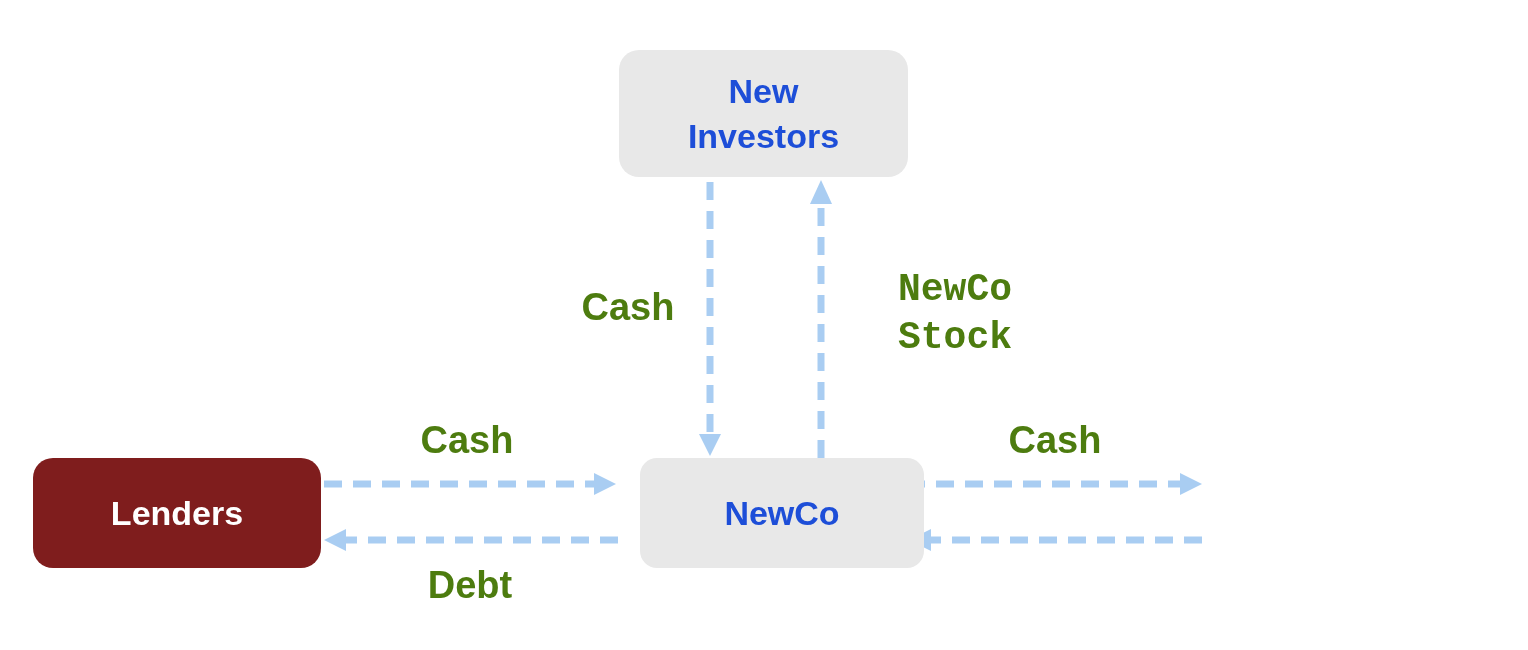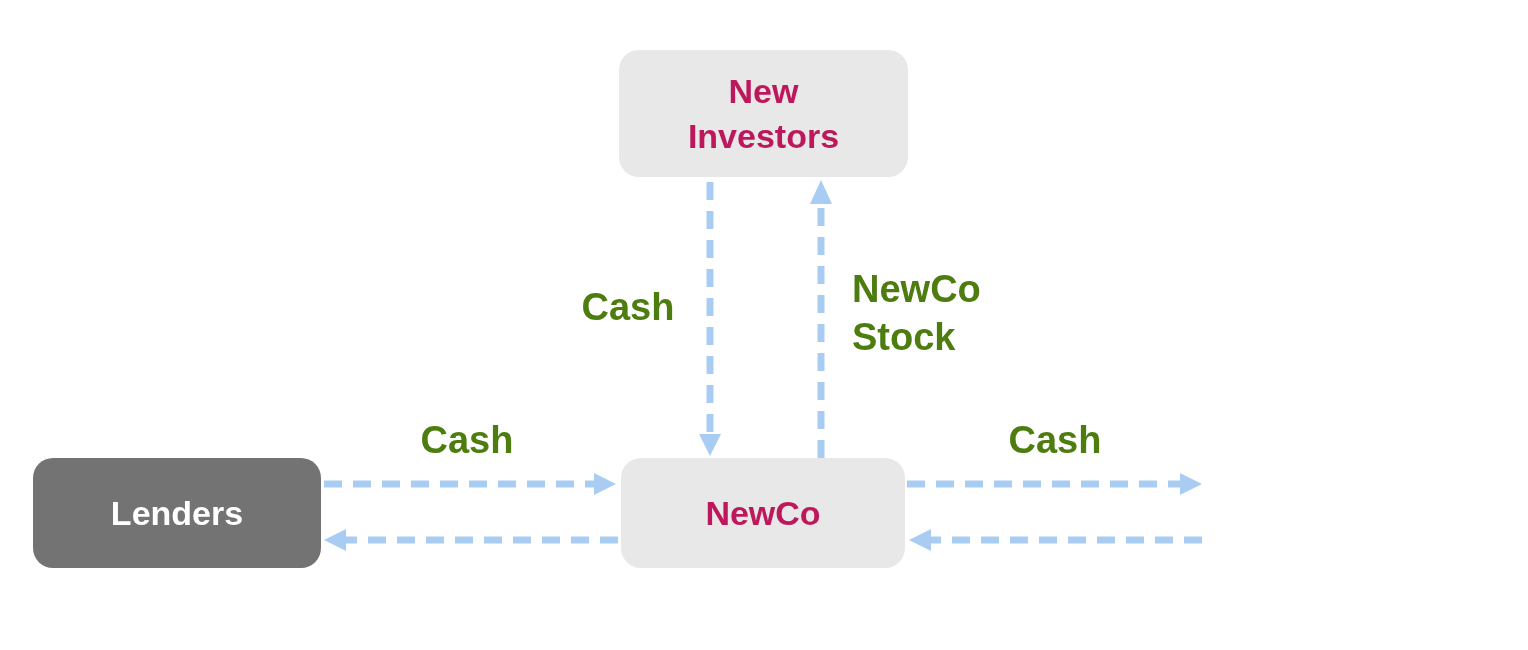--- a/index.html
+++ b/index.html
@@ -21,24 +21,24 @@
     align-items: center;
     justify-content: center;
     border-radius: 20px;
     font-size: 34px;
     font-weight: 600;
     text-align: center;
     line-height: 1.32;
   }
   .node-gray {
     background: #e8e8e8;
-    color: #be185d;
+    color: #1d4ed8;
   }
   .node-blue {
-    background: #737373;
+    background: #7f1d1d;
     color: #ffffff;
   }
   .node-label {
     display: inline-block;
   }
   .node-label.narrow {
     max-width: 185px;
   }
   .edge-label {
     position: absolute;
@@ -46,21 +46,22 @@
     font-weight: 600;
     color: #4d7c0f;
     line-height: 1.25;
   }
   .edge-label.centered {
     transform: translate(-50%, -50%);
     white-space: nowrap;
   }
   .edge-label.wrap-narrow {
     width: 160px;
-    text-align: left;
+    text-align: right;
+    font-family: Liberation Mono, monospace;
   }
   svg.arrows {
     position: absolute;
     left: 0;
     top: 0;
     width: 1528px;
     height: 650px;
   }
   svg.arrows line {
     stroke: #a9cdf2;
@@ -101,32 +102,33 @@
     <g>
       <line x1="1202" y1="540" x2="931" y2="540"></line>
       <polygon points="931,529 931,551 909,540"></polygon>
     </g>
   </svg>
 
   <div class="node node-gray" style="left:619px; top:50px; width:289px; height:127px;">
     <span class="node-label narrow">New Investors</span>
   </div>
 
-  <div class="node node-gray" style="left:621px; top:458px; width:284px; height:110px;">
+  <div class="node node-gray" style="left:640px; top:458px; width:284px; height:110px;border-radius:17px;">
     <span class="node-label">NewCo</span>
   </div>
 
   <div class="node node-blue" style="left:33px; top:458px; width:288px; height:110px;">
     <span class="node-label">Lenders</span>
   </div>
 
 
   <div class="edge-label centered" style="left:628px; top:308px;">Cash</div>
 
   <div class="edge-label wrap-narrow" style="left:852px; top:266px;">NewCo Stock</div>
 
   <div class="edge-label centered" style="left:467px; top:441px;">Cash</div>
 
+  <div class="edge-label centered" style="left:470px; top:586px;">Debt</div>
 
   <div class="edge-label centered" style="left:1055px; top:441px;">Cash</div>
 
 
 </div>
 
 </body></html>

